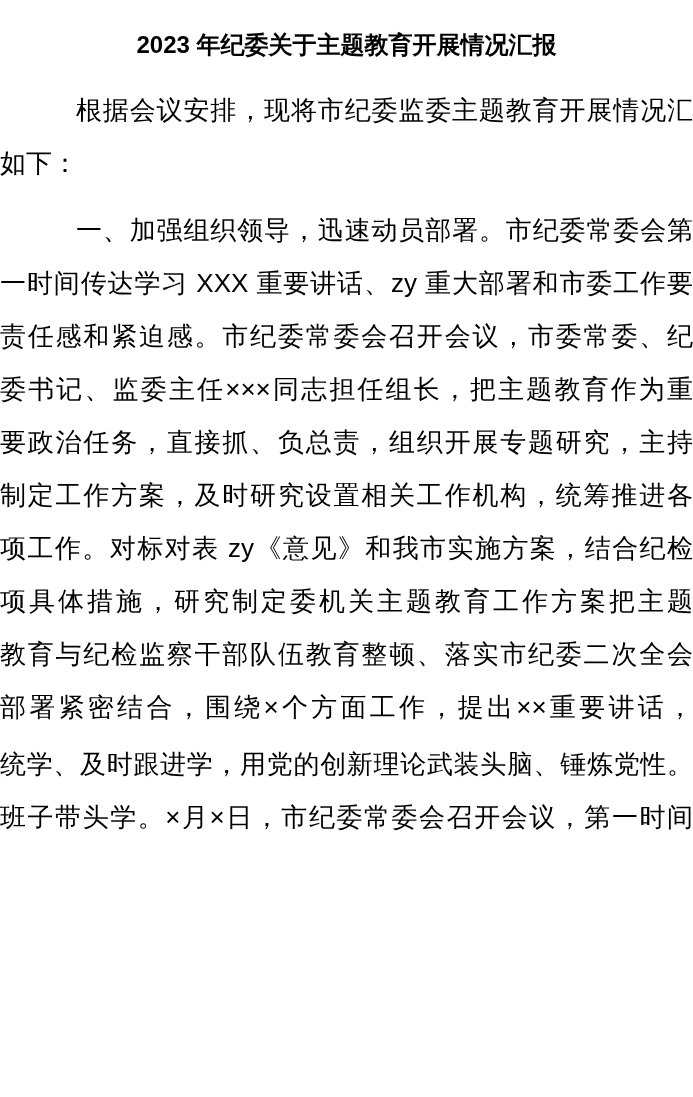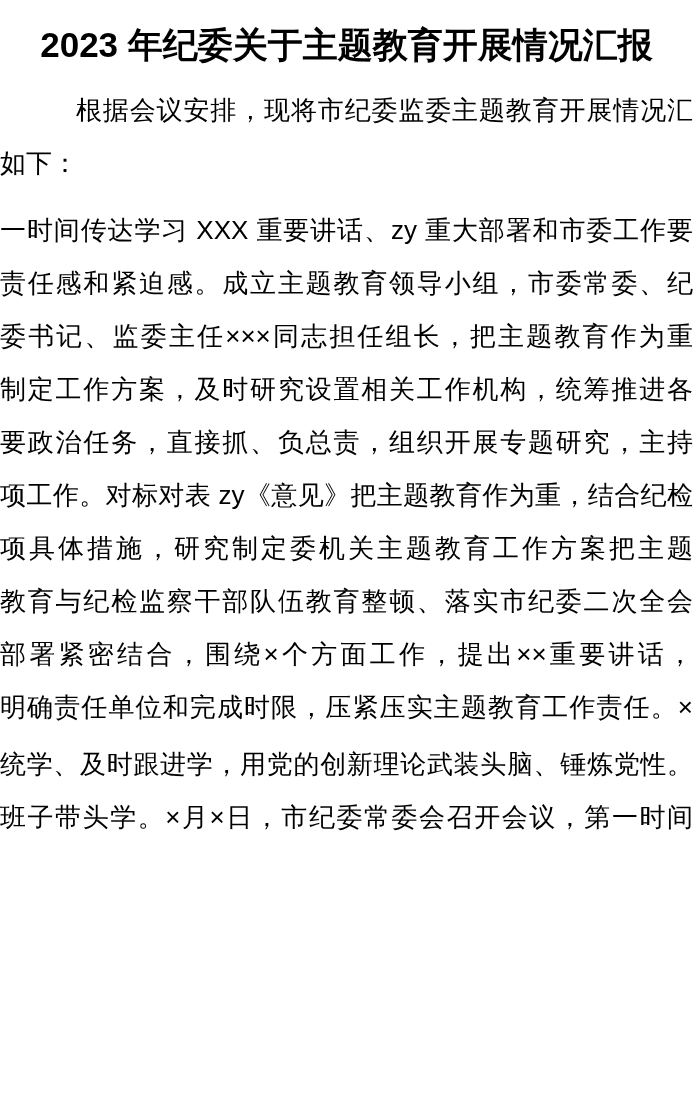--- a/index.html
+++ b/index.html
@@ -15,21 +15,21 @@
     font-family: "Liberation Sans", "DejaVu Sans", sans-serif;
   }
   .page {
     width: 693px;
     height: 1097px;
     overflow: hidden;
     background: #ffffff;
   }
   .doc-title {
     padding-top: 22px;
-    font-size: 35px;
+    font-size: 24px;
     line-height: 46px;
     font-weight: 700;
     text-align: center;
     white-space: nowrap;
   }
   .doc-body {
     width: 693px;
   }
   .para {
     margin: 0;
@@ -58,29 +58,29 @@
 <body>
 
 <div class="page">
   <div class="doc-title">2023 年纪委关于主题教育开展情况汇报</div>
   <div class="doc-body">
       <div class="para para-intro">
         <div class="line first">根据会议安排，现将市纪委监委主题教育开展情况汇报</div>
         <div class="line flush-left">如下：</div>
       </div>
       <div class="para para-sec1">
+        <div class="line first">一、加强组织领导，迅速动员部署。市纪委常委会第</div>
         <div class="line">一时间传达学习 XXX 重要讲话、zy 重大部署和市委工作要</div>
-        <div class="line">责任感和紧迫感。成立主题教育领导小组，市委常委、纪</div>
+        <div class="line">责任感和紧迫感。市纪委常委会召开会议，市委常委、纪</div>
         <div class="line">委书记、监委主任×××同志担任组长，把主题教育作为重</div>
+        <div class="line">要政治任务，直接抓、负总责，组织开展专题研究，主持</div>
         <div class="line">制定工作方案，及时研究设置相关工作机构，统筹推进各</div>
-        <div class="line">要政治任务，直接抓、负总责，组织开展专题研究，主持</div>
-        <div class="line">项工作。对标对表 zy《意见》把主题教育作为重，结合纪检</div>
+        <div class="line">项工作。对标对表 zy《意见》和我市实施方案，结合纪检</div>
         <div class="line">项具体措施，研究制定委机关主题教育工作方案把主题</div>
         <div class="line">教育与纪检监察干部队伍教育整顿、落实市纪委二次全会</div>
         <div class="line">部署紧密结合，围绕×个方面工作，提出××重要讲话，</div>
-        <div class="line">明确责任单位和完成时限，压紧压实主题教育工作责任。×</div>
       </div>
       <div class="para para-sec2">
         <div class="line">统学、及时跟进学，用党的创新理论武装头脑、锤炼党性。</div>
         <div class="line">班子带头学。×月×日，市纪委常委会召开会议，第一时间</div>
       </div>
     </div>
 </div>
 
 </body></html>

